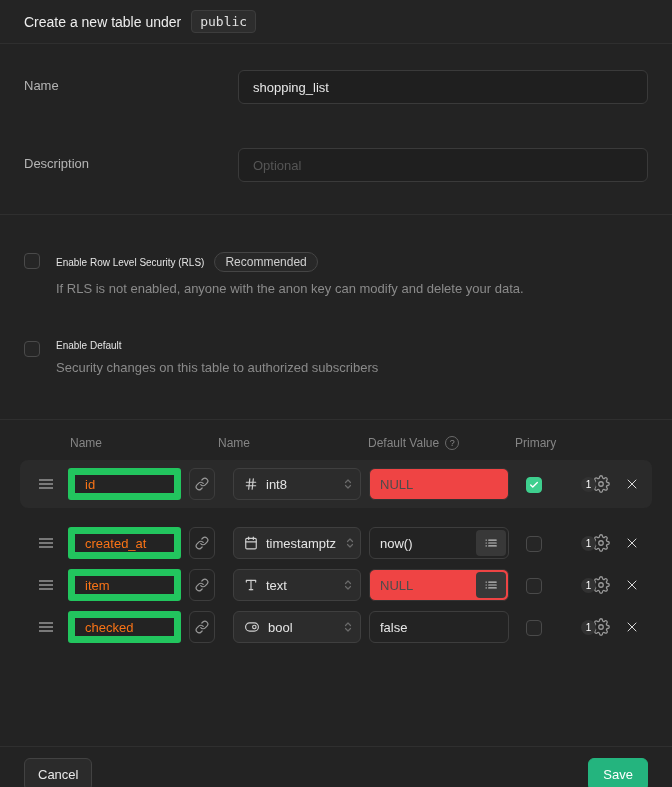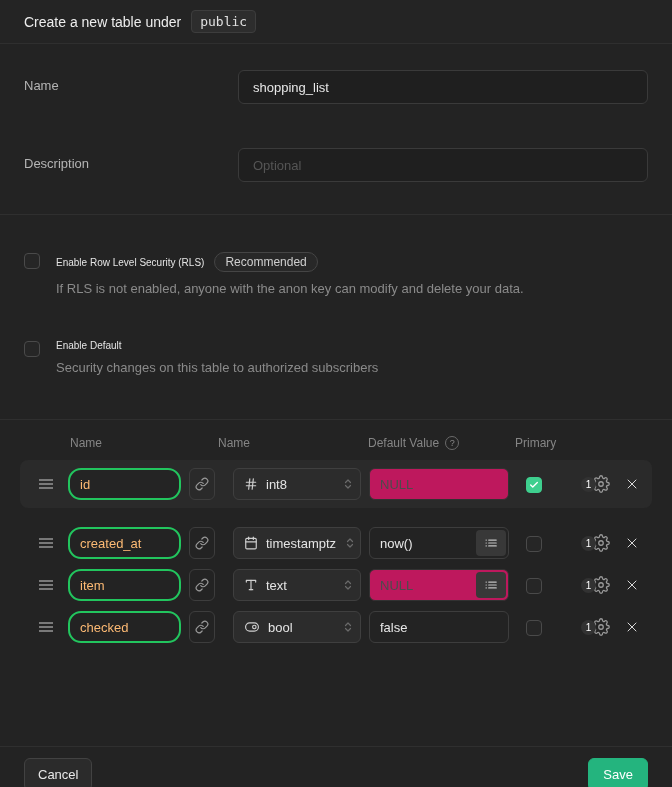--- a/index.html
+++ b/index.html
@@ -39,28 +39,28 @@
   .cols-thead { display:flex; align-items:center; margin-top:16px; font-size:12px; color:#858585; }
   .th-name { margin-left:70px; width:148px; }
   .th-type { width:150px; }
   .th-default { width:147px; display:flex; align-items:center; gap:6px; }
   .help-circle { width:14px; height:14px; border:1px solid #6a6a6a; border-radius:50%; display:inline-flex; align-items:center; justify-content:center; font-size:9px; color:#8a8a8a; }
 
   .cols-body { margin-top:10px; }
   .col-row { display:flex; align-items:center; margin:0 20px; padding:0 0 0 18px; height:42px; border-radius:8px; }
   .col-row.card { height:48px; background:#2a2a2a; margin-bottom:14px; }
   .drag { width:16px; margin-right:14px; display:flex; cursor:grab; }
-  .name-inp { width:113px; height:32px; background:#232323; border:2px solid #22c55e; border-radius:13px; color:#fdba74; font-size:13px; padding:0 10px; font-family:"Liberation Sans", sans-serif; outline:none; }
+  .name-inp { width:113px; height:32px; background:#232323; border:7px solid #22c55e; border-radius:3px; color:#f97316; font-size:13px; padding:0 10px; font-family:"Liberation Sans", sans-serif; outline:none; }
   .card .name-inp { background:#242424; }
   .icon-btn { width:26px; height:32px; margin-left:8px; background:transparent; border:1px solid #3d3d3d; border-radius:6px; display:flex; align-items:center; justify-content:center; cursor:pointer; }
   .type-select { width:128px; height:32px; margin-left:18px; background:#2c2c2c; border:1px solid #3f3f3f; border-radius:6px; display:flex; align-items:center; padding:0 6px 0 10px; gap:8px; cursor:pointer; overflow:hidden; }
   .type-label { font-size:13px; color:#e4e4e4; white-space:nowrap; flex:1; }
   .chev { flex:0 0 auto; display:flex; }
   .default-wrap { width:140px; height:32px; margin-left:8px; background:#232323; border:1px solid #3d3d3d; border-radius:6px; display:flex; align-items:center; overflow:hidden; }
-  .default-wrap.disabled { border-color:#323232; background:#be185d; }
+  .default-wrap.disabled { border-color:#323232; background:#ef4444; }
   .def-inp { flex:1; min-width:0; height:100%; background:transparent; border:none; color:#e8e8e8; font-size:13px; padding:0 10px; font-family:"Liberation Sans", sans-serif; outline:none; }
   .def-inp::placeholder { color:#4c4c4c; }
   .sugg-btn { flex:0 0 auto; width:30px; height:26px; margin-right:2px; background:#383838; border:none; border-radius:4px; display:flex; align-items:center; justify-content:center; cursor:pointer; }
   .cb-cell { margin-left:17px; }
   .settings { margin-left:39px; display:flex; align-items:center; cursor:pointer; }
   .settings-badge { width:15px; height:15px; border-radius:50%; background:#323232; color:#fff; font-size:10px; display:flex; align-items:center; justify-content:center; margin-right:-4px; z-index:1; }
   .x-btn { margin-left:14px; display:flex; cursor:pointer; }
 
   
   .modal-footer { height:55px; display:flex; align-items:center; justify-content:space-between; padding:0 24px; }

